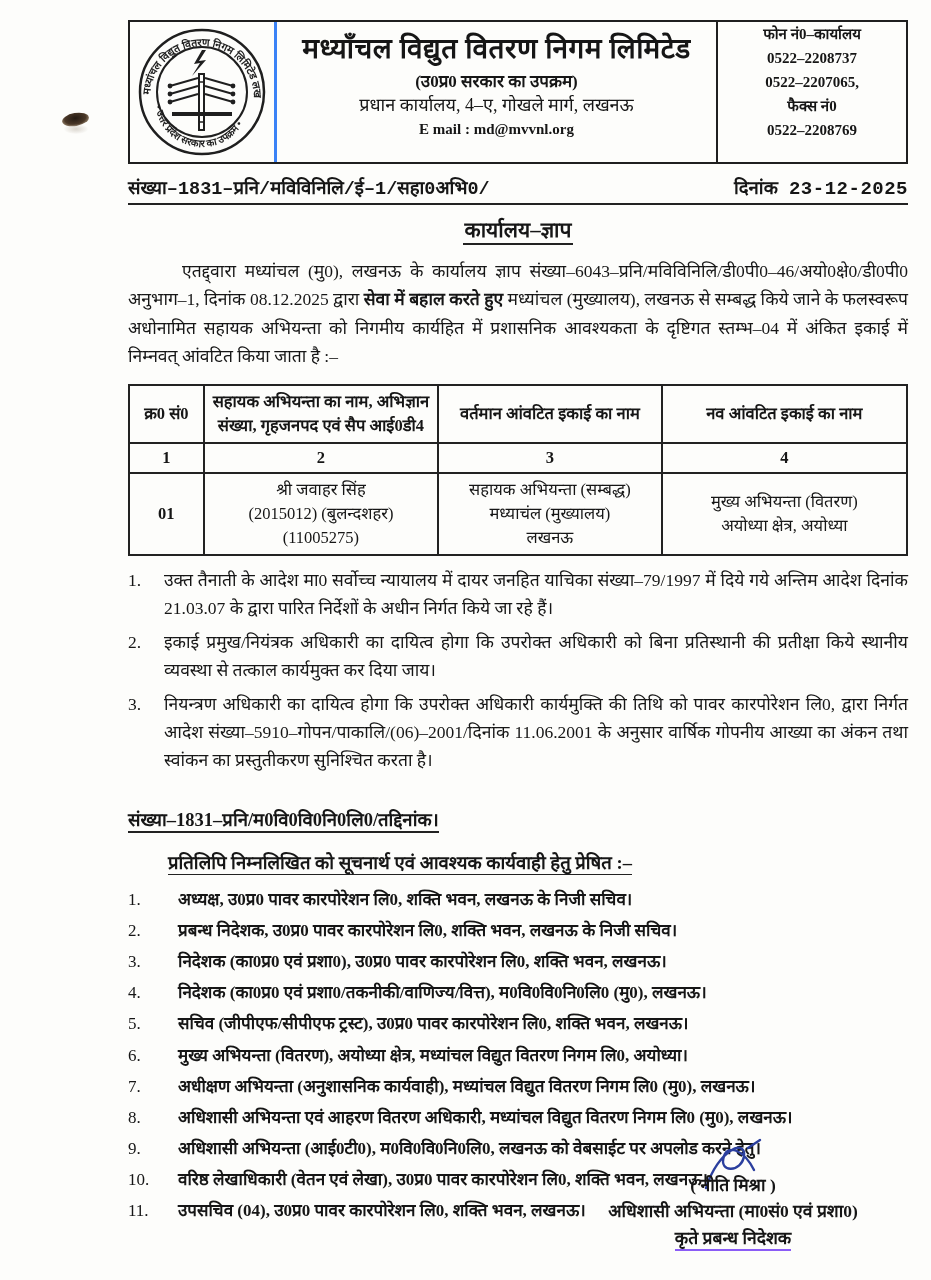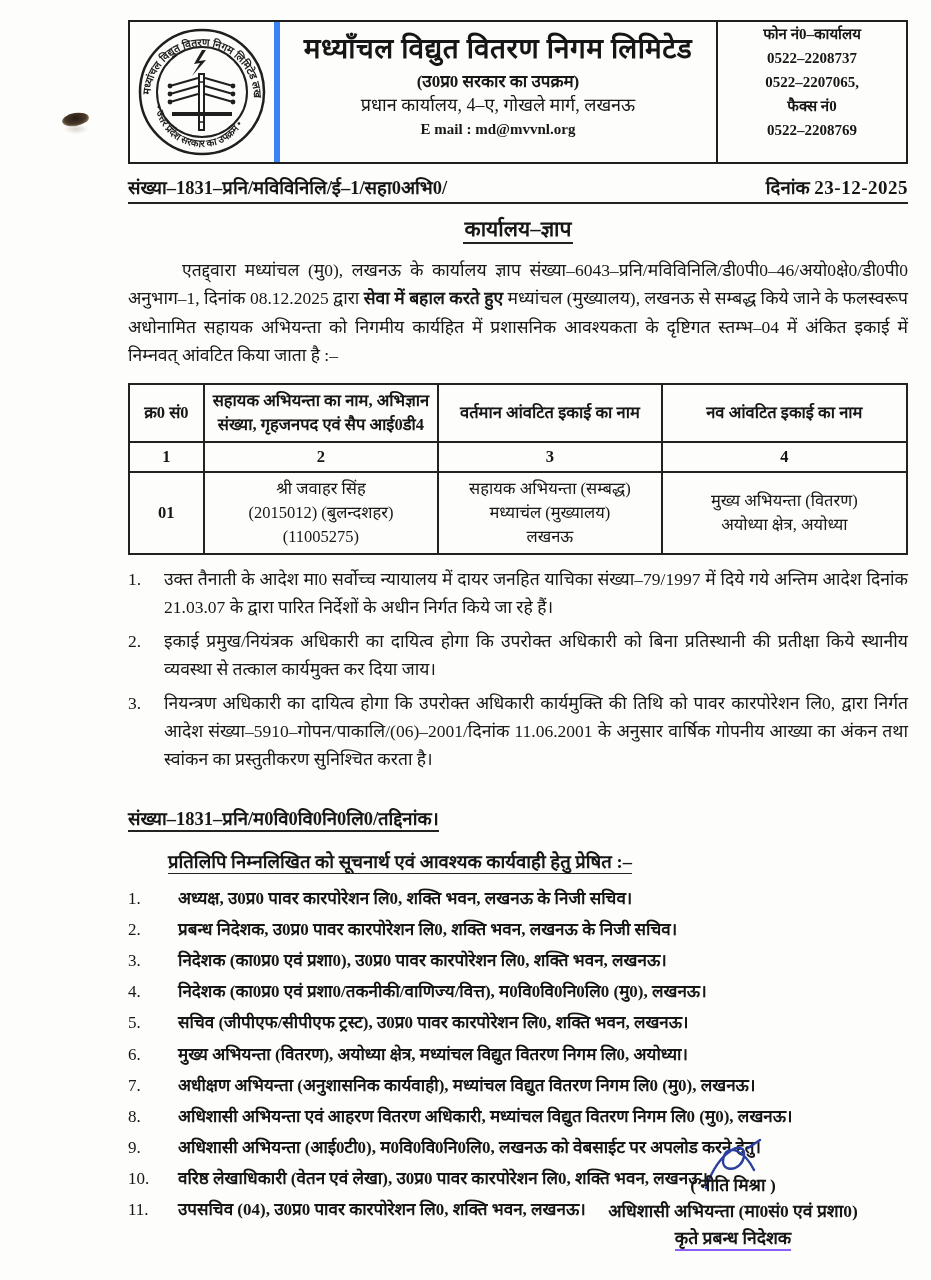--- a/index.html
+++ b/index.html
@@ -9,30 +9,30 @@
     background:#fdfdfb;
     font-family:"Liberation Serif","DejaVu Sans",serif;
     color:#161616;
     overflow:hidden;
   }
   .content{position:absolute;left:128px;top:20px;width:780px;}
 
   
   .letterhead{display:flex;border:2.5px solid #1f1f1f;}
   .logo-cell{width:140px;flex:none;display:flex;align-items:center;justify-content:center;padding:4px 2px;}
-  .center-cell{flex:1;border-left:6px solid #3b82f6;border-right:2px solid #1f1f1f;text-align:center;padding:6px 6px 8px;}
+  .center-cell{flex:1;border-left:3px solid #3b82f6;border-right:2px solid #1f1f1f;text-align:center;padding:6px 6px 8px;}
   .phone-cell{width:180px;flex:none;text-align:center;padding:0 4px;font-weight:700;font-size:15px;line-height:1.6;}
   .org-name{font-size:28px;font-weight:700;letter-spacing:0.5px;}
   .org-sub{font-size:17px;font-weight:700;margin-top:3px;}
   .org-addr{font-size:18px;font-weight:400;margin-top:0;}
   .org-email{font-size:15px;font-weight:700;margin-top:5px;}
 
   
   .ref-row{display:flex;justify-content:space-between;align-items:flex-end;
-    border-bottom:2px solid #222;padding:10px 0 3px;font-weight:700;font-size:18.5px;}
+    border-bottom:2px solid #222;padding:10px 0 3px;font-weight:700;font-size:18.5px;font-family:Liberation Mono, monospace;}
   .ref-date b{font-size:19px;letter-spacing:0.5px;margin-top:36px;}
 
   .doc-title{text-align:center;font-size:21px;font-weight:700;margin:10px 0 14px;}
   .doc-title span{border-bottom:2px solid #222;padding:0 2px 1px;}
 
   .para{font-size:17.5px;line-height:1.62;text-align:justify;text-indent:54px;margin:0 0 14px;font-weight:500;}
 
   
   table.alloc{width:100%;border-collapse:collapse;font-size:16.5px;table-layout:fixed;}
   .alloc th,.alloc td{border:2px solid #222;text-align:center;vertical-align:middle;padding:4px 6px;line-height:1.45;}

